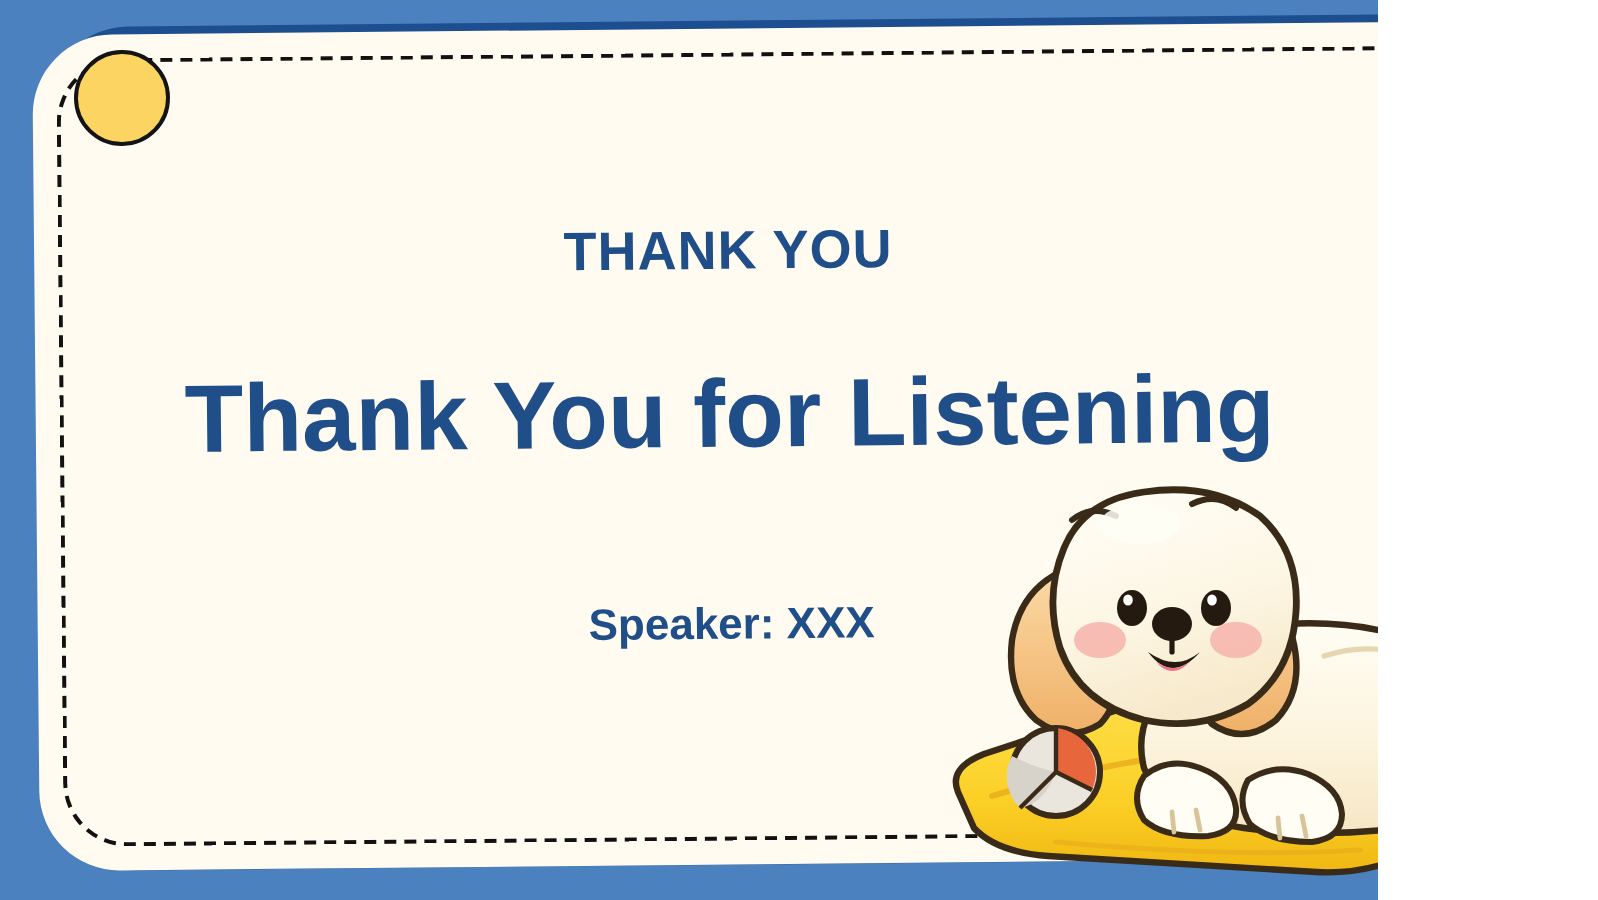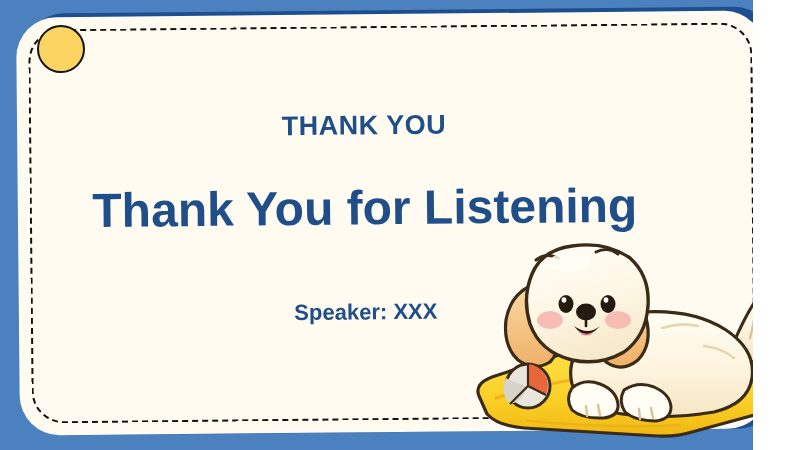--- a/index.html
+++ b/index.html
@@ -8,21 +8,21 @@
   }
   body {
     width: 799px;
     height: 450px;
     overflow: hidden;
     font-family: "Liberation Sans", sans-serif;
   }
 
   #slide {
     position: relative;
-    width: 753px;
+    width: 689px;
     height: 450px;
     background: #4a81be;
     overflow: hidden;
   }
 
   
   .card-shadow {
     position: absolute;
     left: 26px;
     top: 10px;

